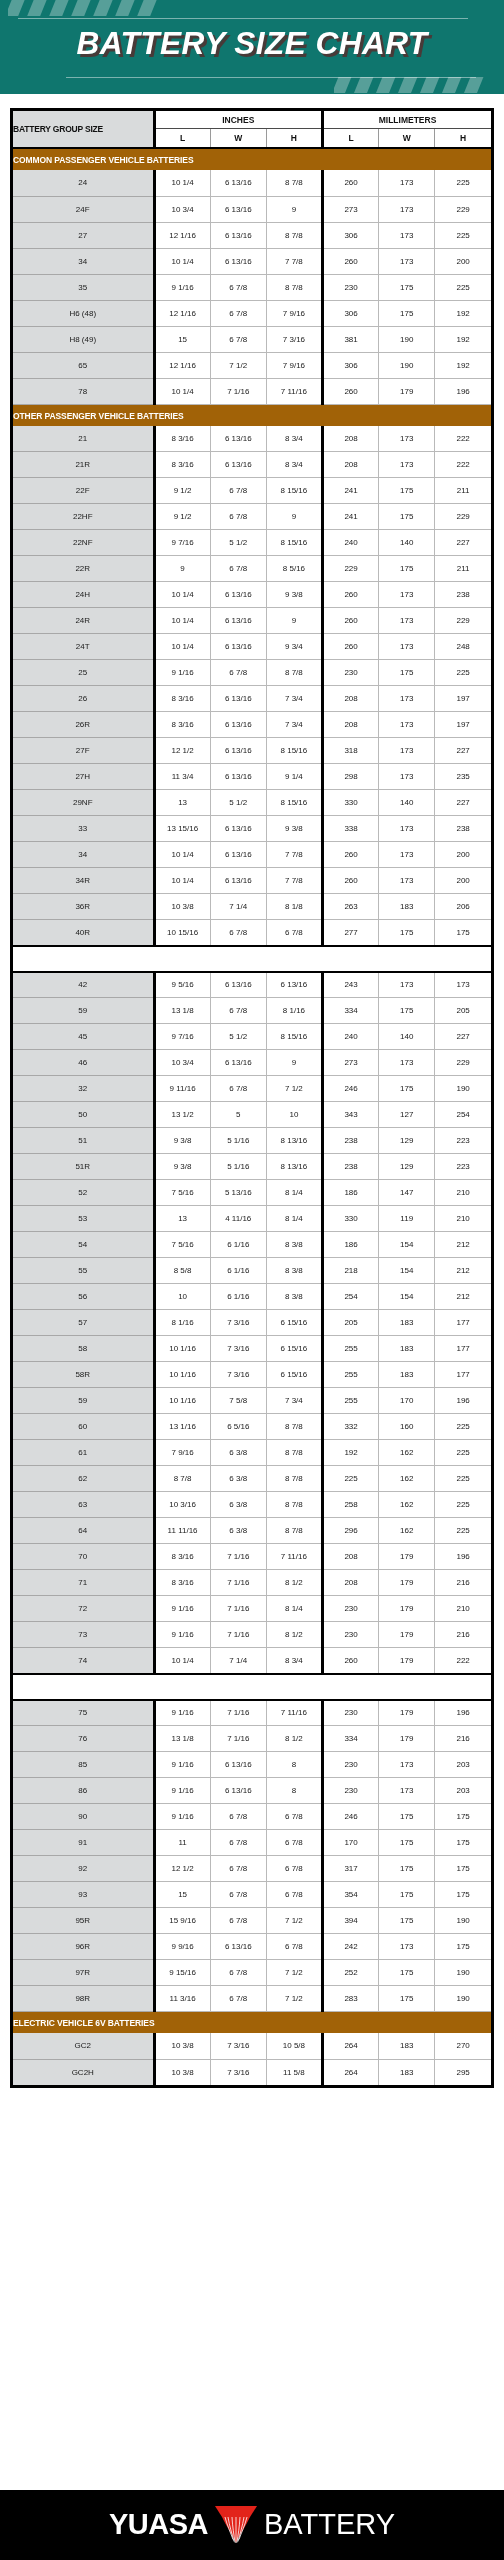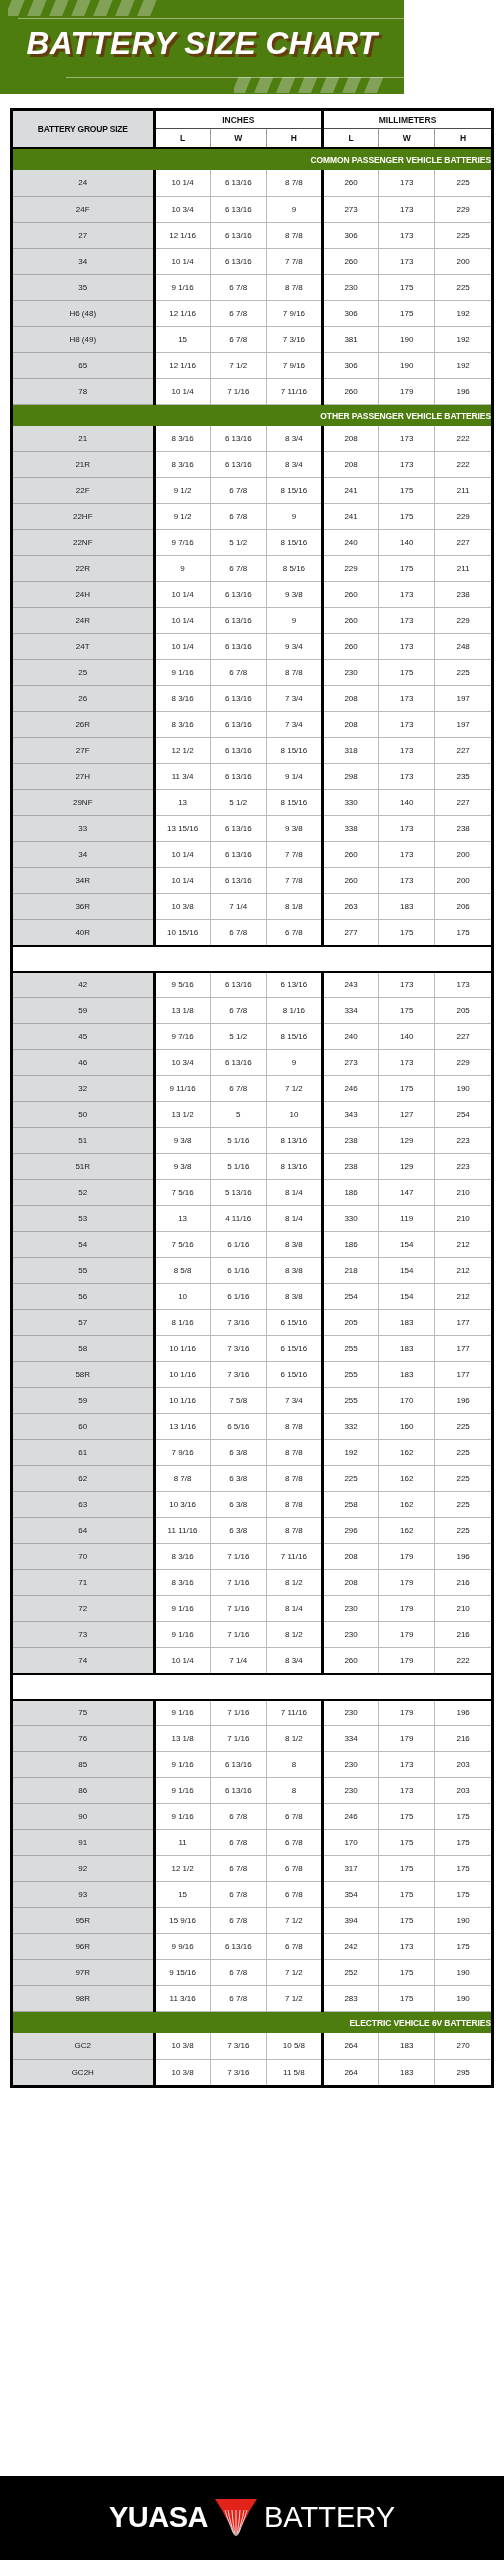--- a/index.html
+++ b/index.html
@@ -6,23 +6,23 @@
   html, body {
     width: 504px;
     background: #ffffff;
     font-family: "Liberation Sans", sans-serif;
   }
   body { width: 504px; height: 2560px; overflow: hidden; }
 
   
   .banner {
     position: relative;
-    width: 404px;
+    width: 504px;
     height: 94px;
-    background: #4d7c0f;
+    background: #0f766e;
     overflow: hidden;
   }
   .banner-stripes-tl {
     position: absolute;
     top: -2px; left: 8px;
     width: 160px; height: 18px;
     overflow: hidden;
   }
   .banner-stripes-br {
     position: absolute;
@@ -73,21 +73,21 @@
   }
   table.chart col.c-group { width: 29.5%; }
   table.chart col.c-d     { width: 11.75%; }
 
   
   .hdr-group {
     background: #d9dbdc;
     color: #111;
     font-size: 8.5px;
     font-weight: bold;
-    text-align: center;
+    text-align: left;
     vertical-align: middle;
     border-right: 3px solid #000;
     border-bottom: 2px solid #000;
     letter-spacing: -0.2px;
   }
   .hdr-unit {
     background: #fff;
     color: #111;
     font-size: 8.5px;
     font-weight: bold;
@@ -104,25 +104,25 @@
     text-align: center;
     padding: 4px 0 4px 0;
     border-right: 1px solid #9a9a9a;
     border-bottom: 2px solid #000;
   }
   .hdr-sub.firstmm { border-left: 3px solid #000; }
   .hdr-sub.last { border-right: none; }
 
   
   .section-row td {
-    background: #4d7c0f;
+    background: #a16207;
     color: #fff;
     font-size: 8.5px;
     font-weight: bold;
-    text-align: right;
+    text-align: left;
     padding: 6px 0 5px 0;
     letter-spacing: -0.1px;
   }
 
   
   .spacer-row td {
     background: #fff;
     height: 26px;
     border-top: 2px solid #000;
     border-bottom: 2px solid #000;
@@ -152,21 +152,21 @@
     background: #fff;
     border-right: 1px solid #b9b9b9;
   }
   tr.data td.mm.lastmm { border-right: none; }
   tr.data.lastrow td { border-bottom: none; margin-top: 32px; }
 
   
   .footer {
     position: absolute;
     left: 0; right: 0; bottom: 0;
-    height: 84px;
+    height: 70px;
     background: #000;
     display: flex;
     align-items: center;
     justify-content: center;
     gap: 6px;
   }
   .logo-word {
     color: #fff;
     font-size: 29px;
     font-weight: bold;

